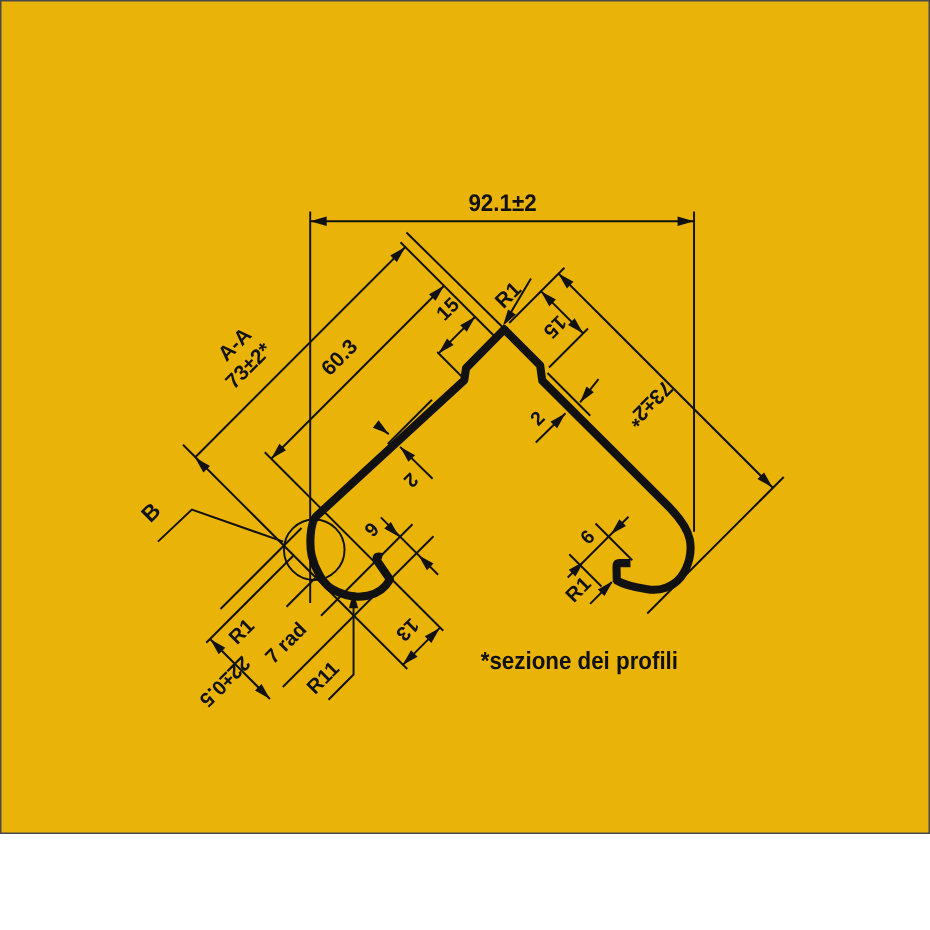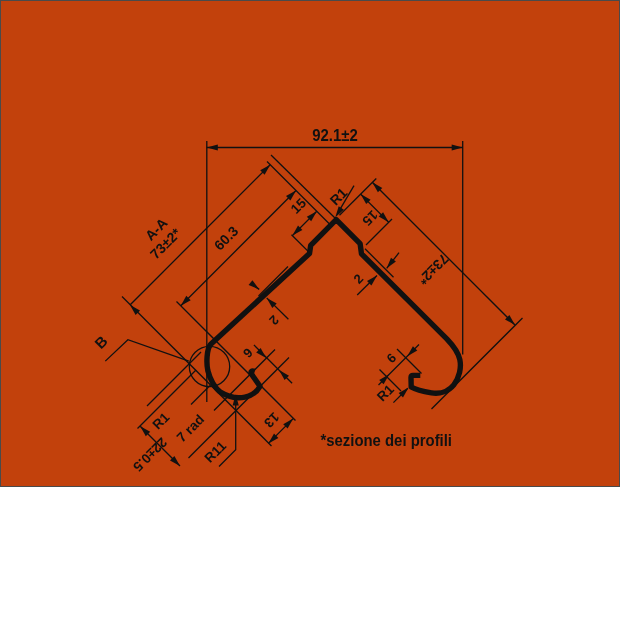--- a/index.html
+++ b/index.html
@@ -1,16 +1,16 @@
 <!DOCTYPE html>
 <html><head>
 <meta charset="utf-8">
 <style>
   html,body { margin:0; padding:0; background:#ffffff; }
-  .frame { position:relative; width:620px; height:487px; background:#c2410c;
+  .frame { position:relative; width:620px; height:556px; background:#eab308;
            box-sizing:border-box; border:1.5px solid #4a4a4a; overflow:hidden; }
   svg text { font-family:"Liberation Sans", sans-serif; }
 </style>
 </head>
 <body>
 
 <div class="frame">
 <svg width="620" height="620" viewBox="0 0 620 620" xmlns="http://www.w3.org/2000/svg" style="position:absolute;top:-1.5px;left:-1.5px">
 <path d="M 254.8,371.4 Q 250.0,369.9 251.2,373.6 L 260.0,386.3 C 256.5,392.5 251.5,395.8 245.0,397.2 C 237.5,398.7 228.5,397.0 220.8,392.4 C 214.8,388.2 209.8,378.8 207.8,370.5 C 206.3,363.5 206.5,349.5 210.5,344.5 L 309.5,253.5 L 310.7,245.4 L 336.2,219.6 L 360.1,243.6 L 361.5,253.8 L 446.8,338.8 C 453.5,345.8 458.3,352.5 459.8,359.5 C 461.5,367.5 459.5,377.5 453.8,384.8 C 448.5,391.3 440.0,394.3 431.5,392.8 C 423.5,391.6 415.8,389.8 411.2,387.0 L 411.0,377.5 Q 411.0,375.4 413.0,375.4 L 420.3,375.4" fill="none" stroke="#111111" stroke-width="5.4" stroke-linejoin="round" stroke-linecap="butt"></path>
 <circle cx="209.5" cy="366.5" r="20.2" fill="none" stroke="#111111" stroke-width="1.3"></circle>

